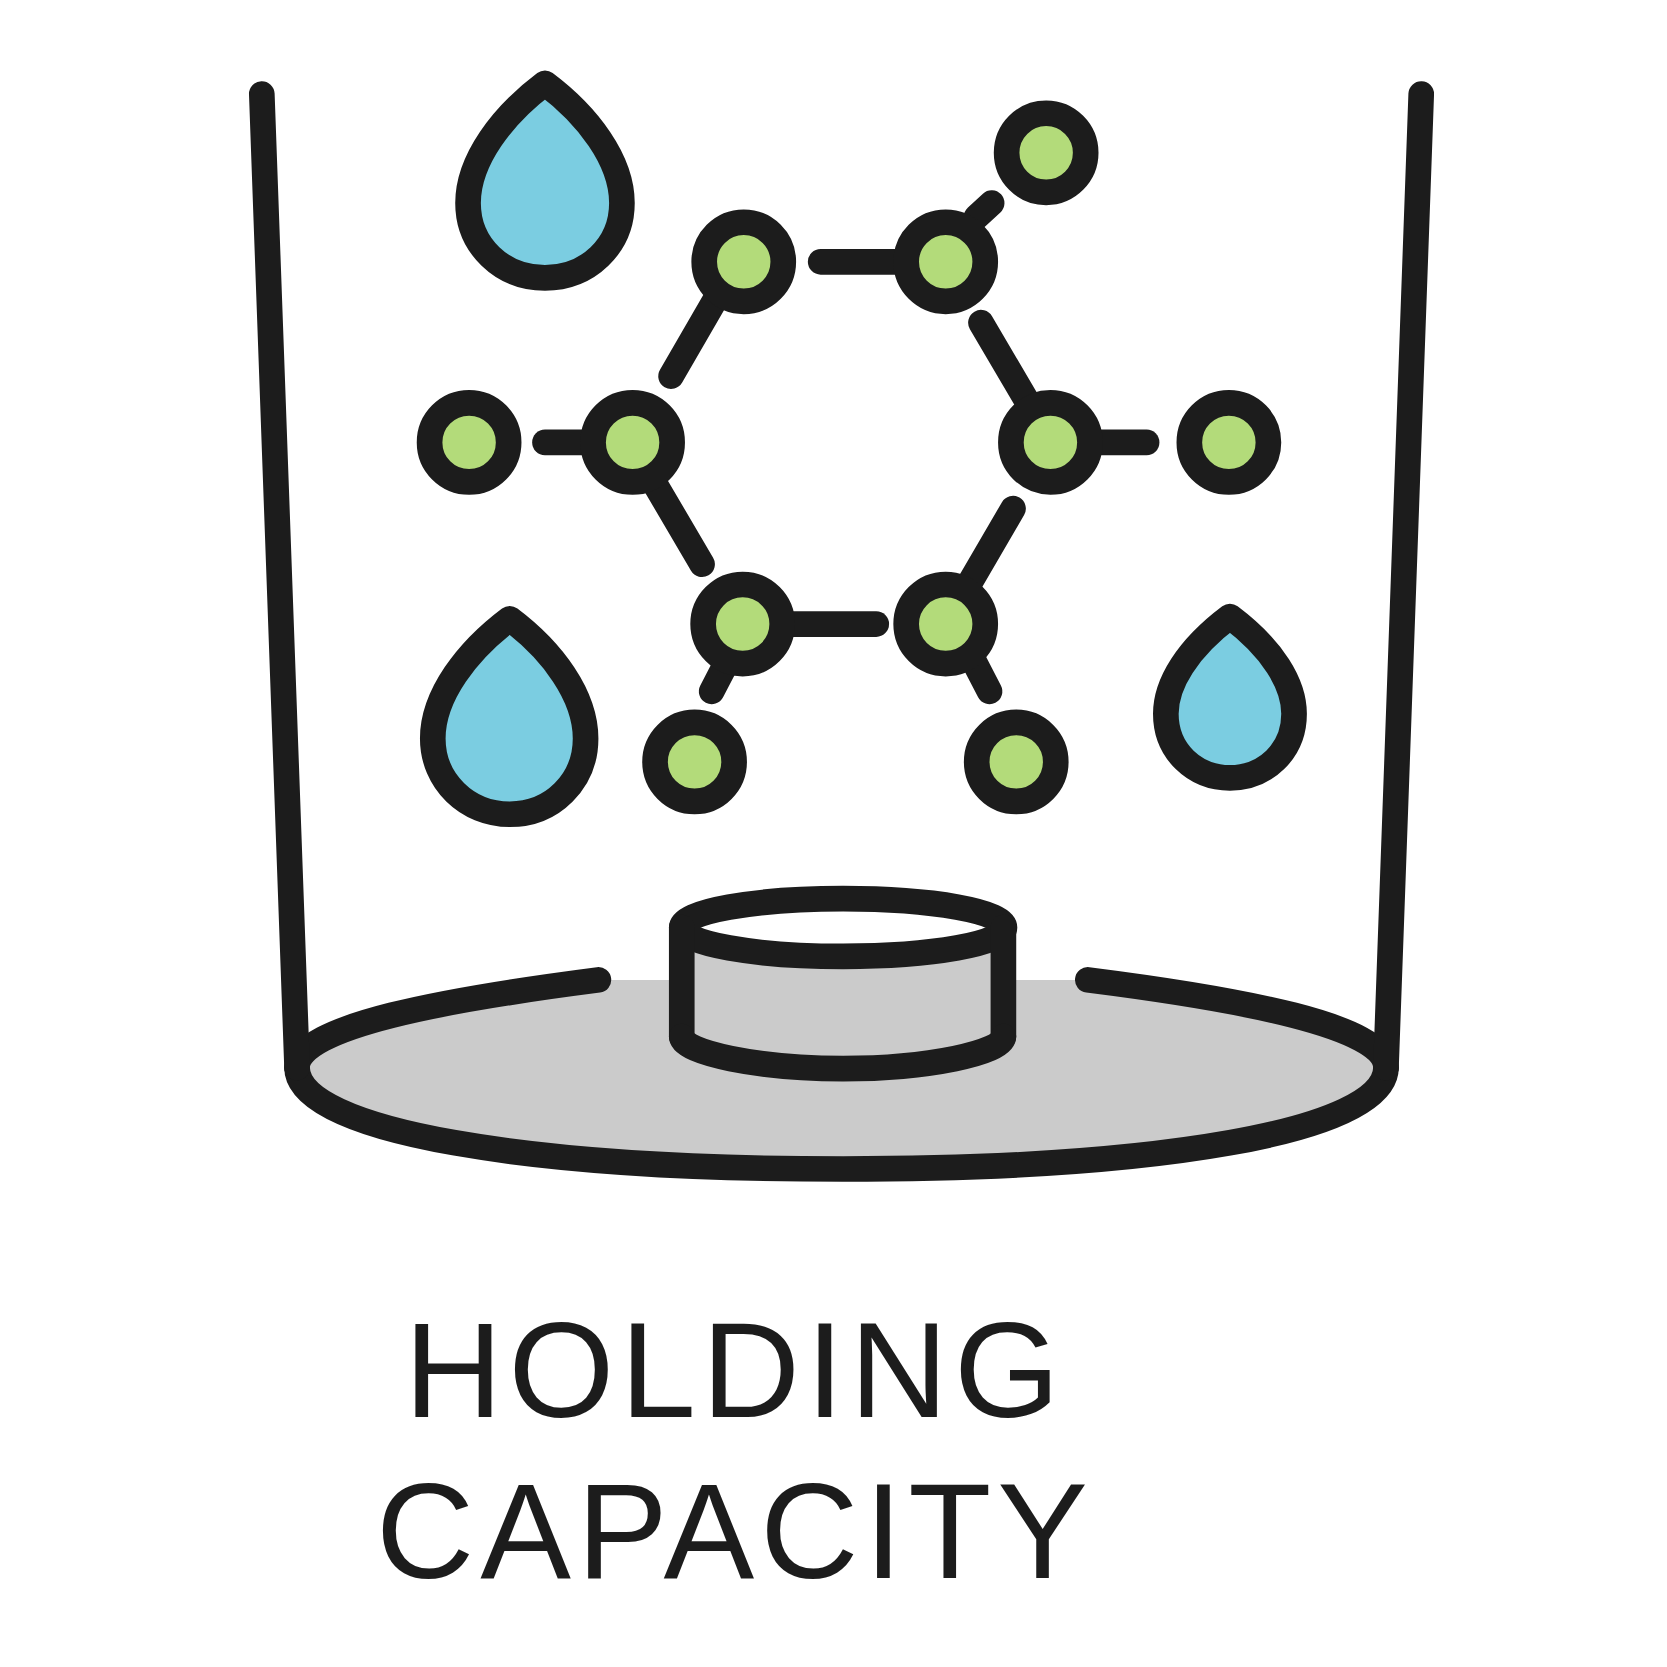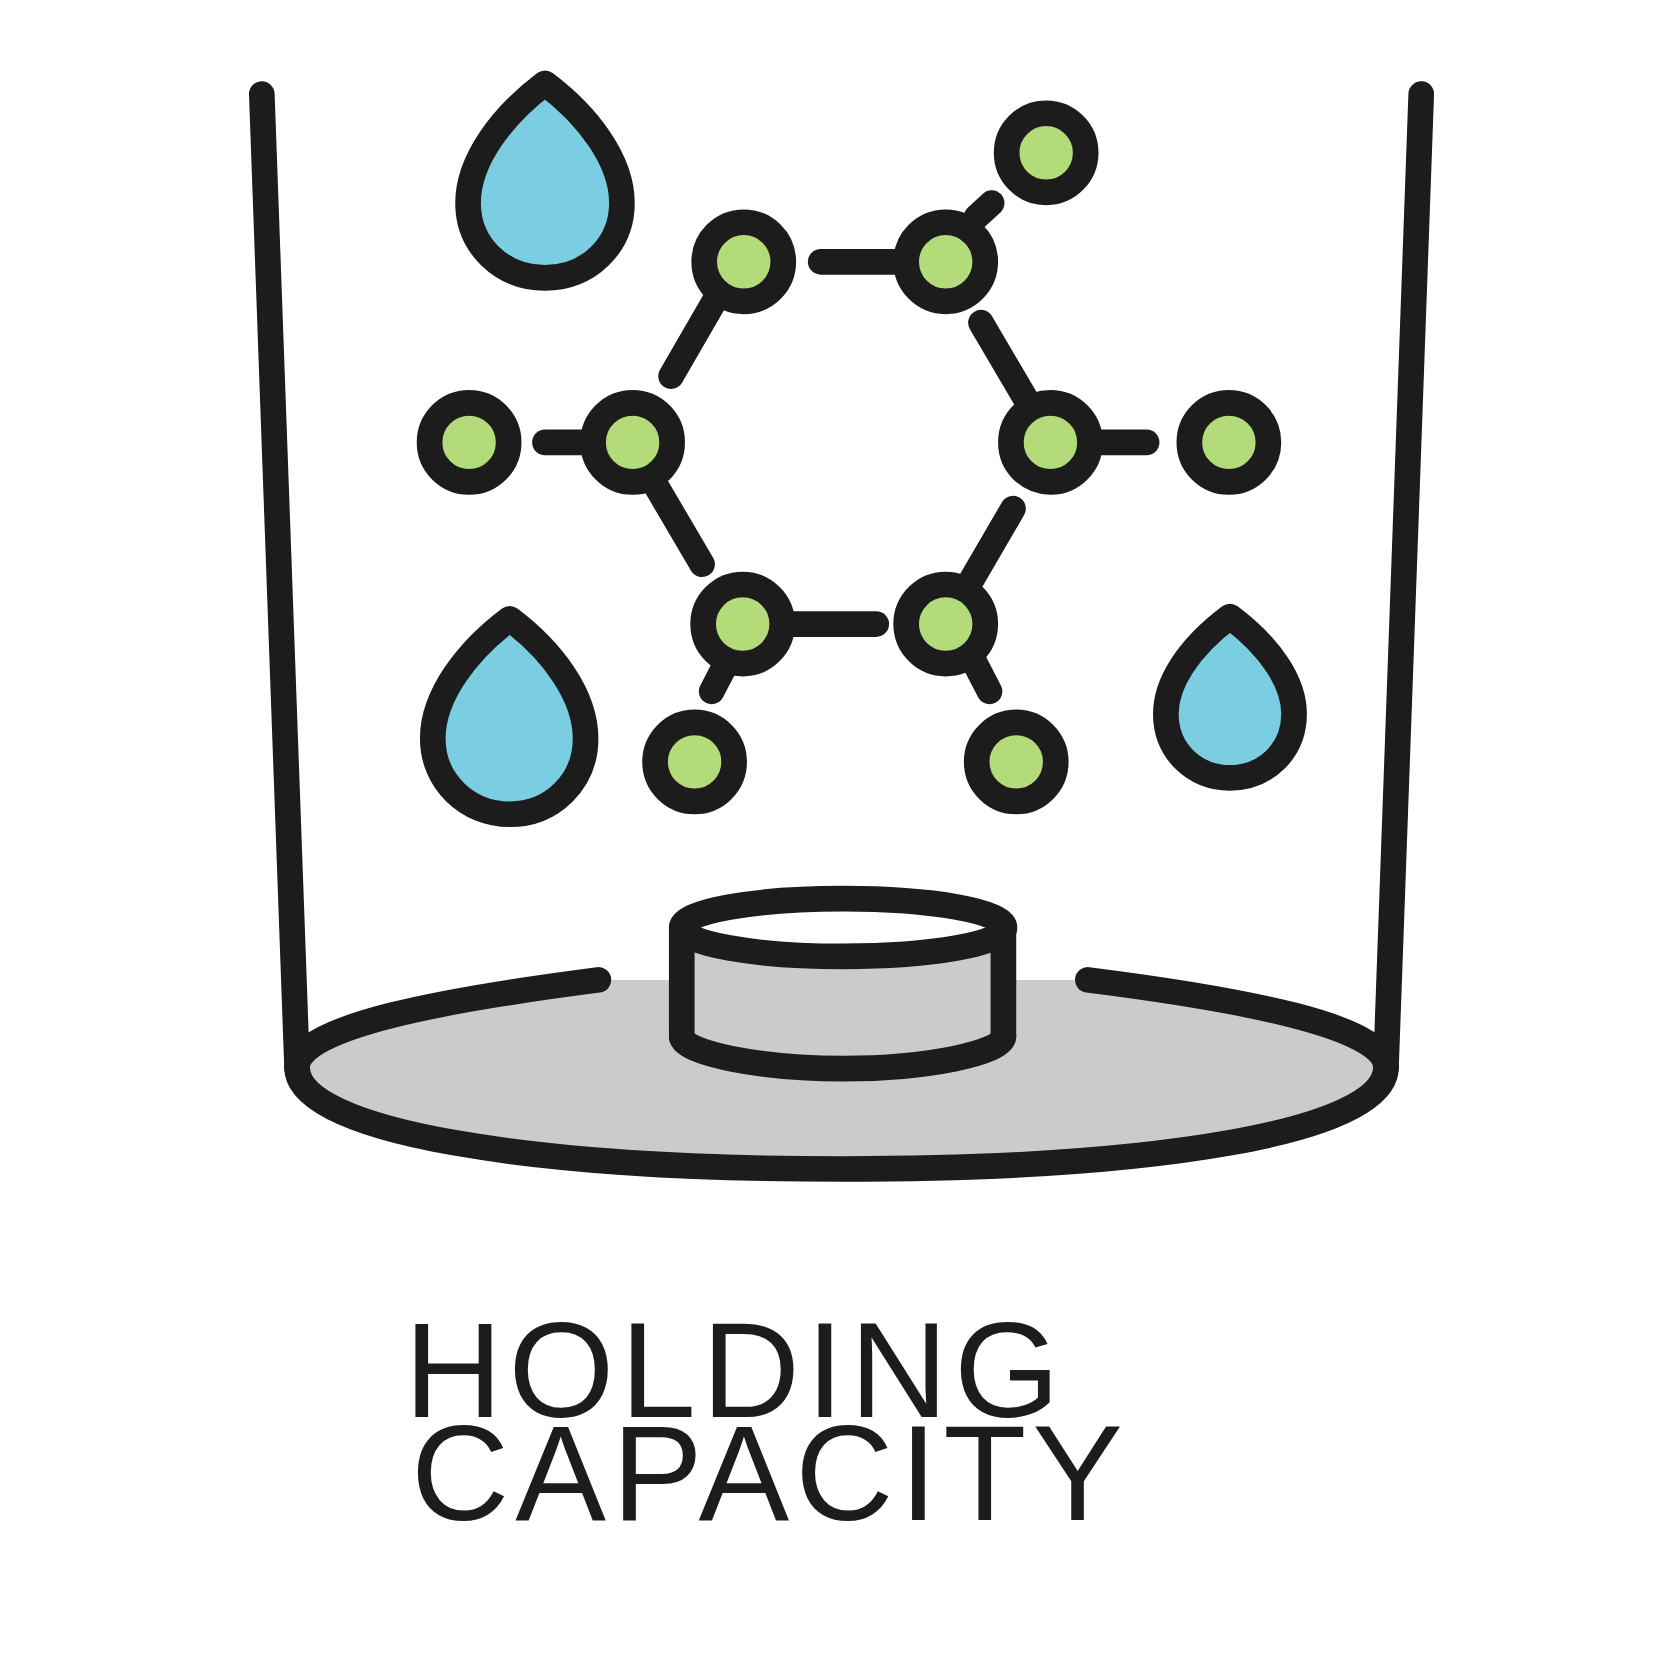--- a/index.html
+++ b/index.html
@@ -4,21 +4,21 @@
 <style>
   html, body { margin: 0; padding: 0; background: #ffffff; }
   body { width: 1667px; height: 1667px; overflow: hidden; position: relative; }
   .canvas { position: absolute; left: 0; top: 0; width: 1667px; height: 1667px; }
   .caption {
     position: absolute; left: 0; width: 1470px; text-align: center;
     font-family: "Liberation Sans", "DejaVu Sans", sans-serif;
     font-weight: 500; color: #1c1c1c; letter-spacing: 6px;
   }
   .cap1 { top: 1305px; font-size: 136px; line-height: 130px; }
-  .cap2 { top: 1408px; font-size: 136px; line-height: 130px; padding-left: 35px; }
+  .cap2 { top: 1466px; font-size: 136px; line-height: 130px; }
 </style>
 </head>
 <body>
 
 <svg class="canvas" viewBox="0 0 1560 1560" xmlns="http://www.w3.org/2000/svg">
   <g fill="none" stroke="#1c1c1c" stroke-width="24" stroke-linecap="round" stroke-linejoin="round">
 
     <g>
       <path d="M278 999 C278 1060 500 1094 789 1094 C1078 1094 1297 1060 1297 999 C1297 950 1100 920 1018 917 L560 917 C450 925 278 955 278 999 Z" fill="#cbcbcb" stroke="none"></path>
       <path d="M278 999 C278 1060 500 1094 789 1094 C1078 1094 1297 1060 1297 999"></path>

